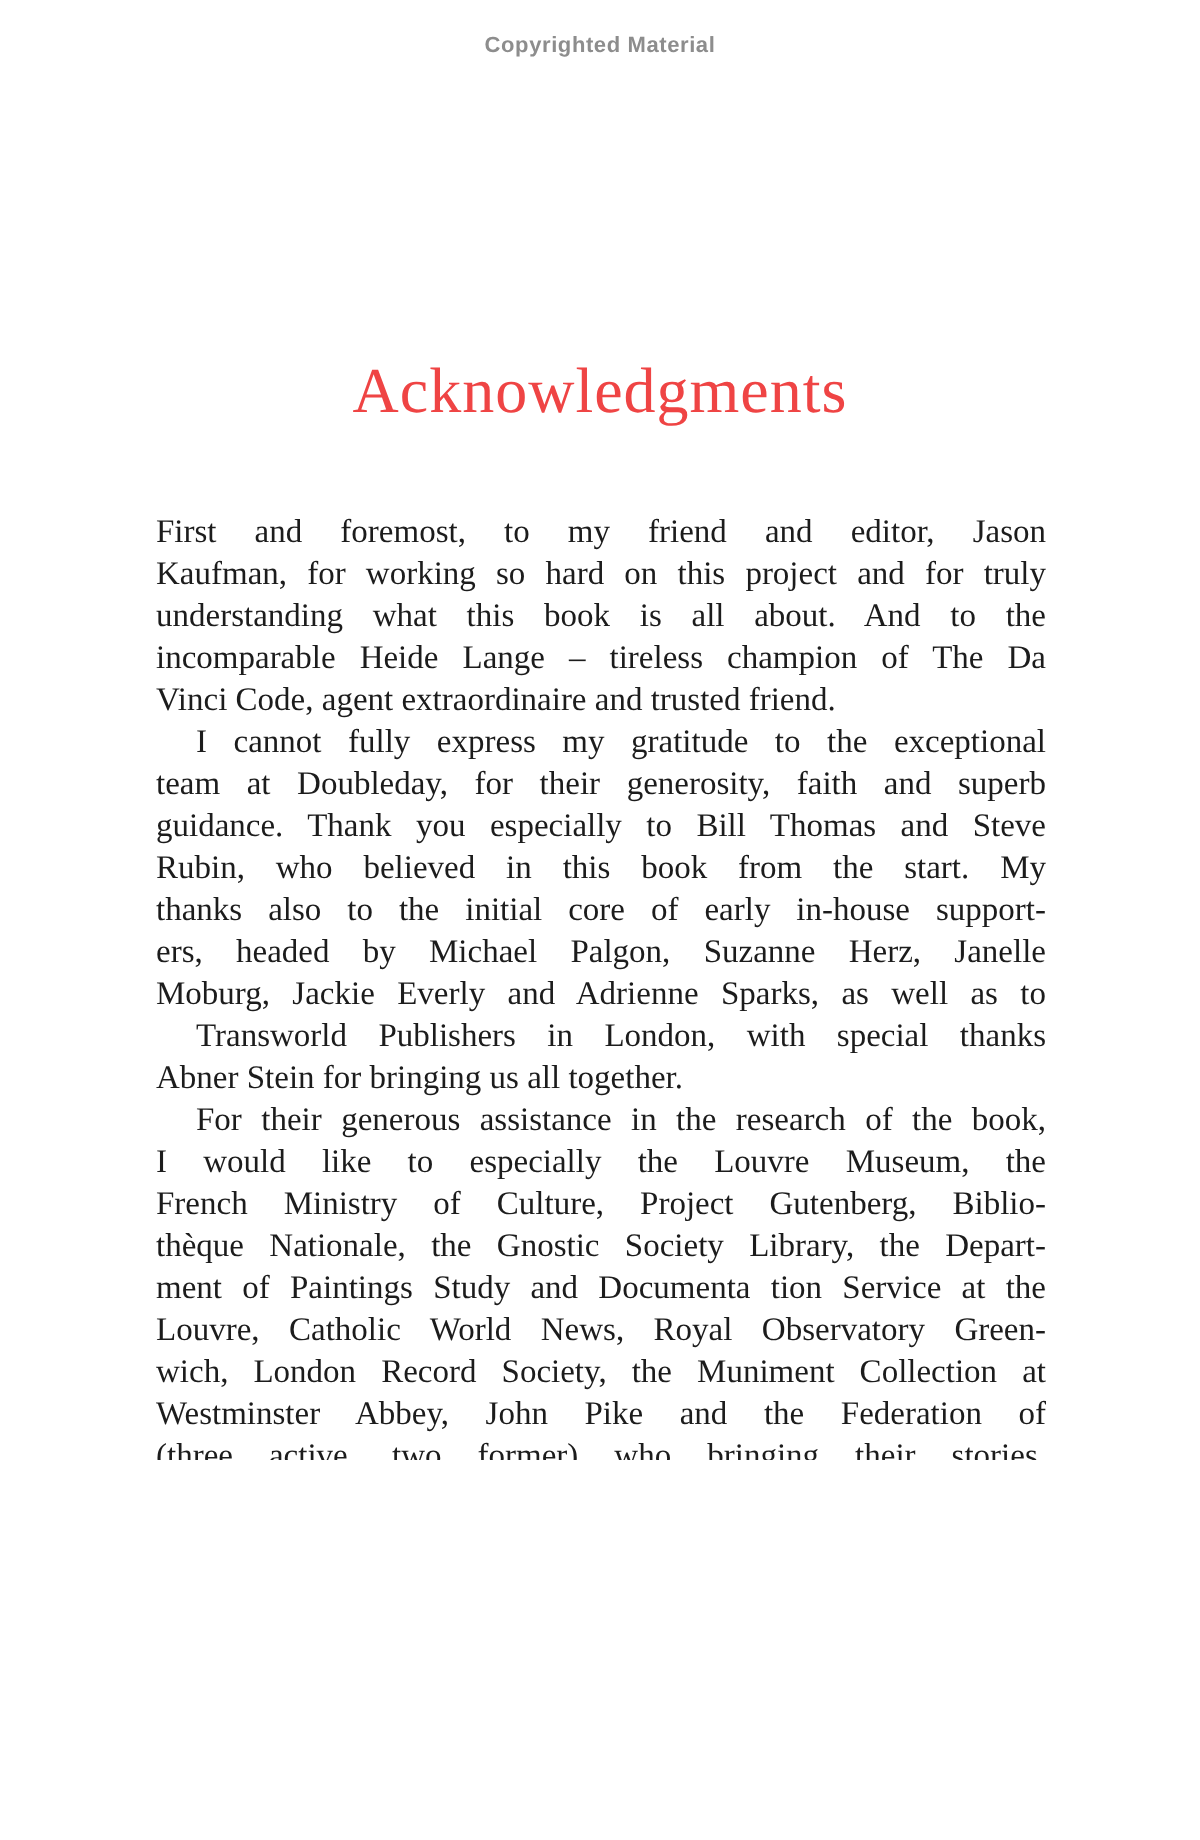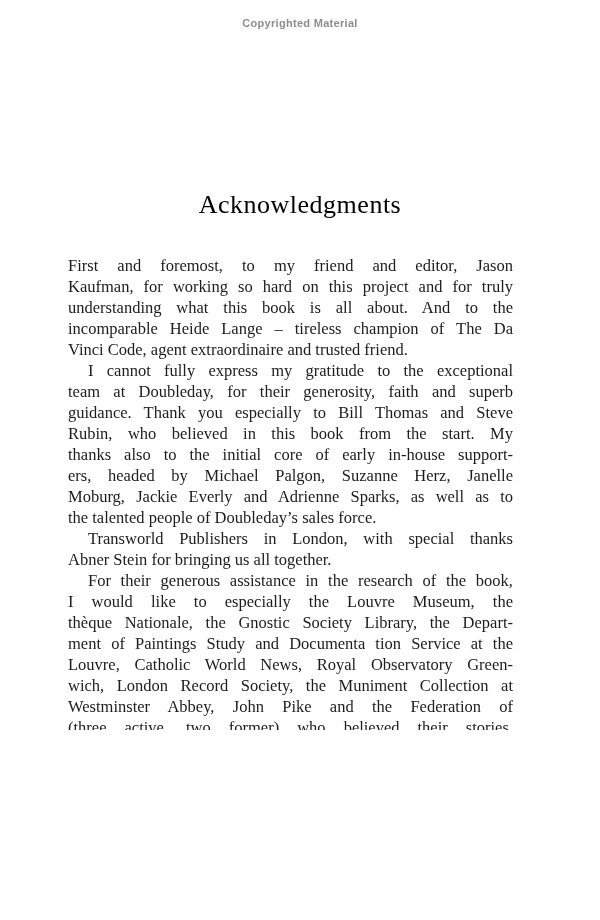--- a/index.html
+++ b/index.html
@@ -22,35 +22,35 @@
     font-family: "Liberation Sans", sans-serif;
     font-size: 11px;
     font-weight: bold;
     color: #8d8d8d;
     letter-spacing: 0.3px;
   }
   .watermark-top { top: 17px; }
   .watermark-bottom { top: 884px; }
   .page-title {
     position: absolute;
-    top: 190px;
+    top: 177px;
     left: 0;
     width: 100%;
     margin: 0;
     text-align: center;
     font-family: "Liberation Serif", serif;
     font-weight: normal;
-    font-size: 26px;
-    color: #000000;
+    font-size: 32px;
+    color: #ef4444;
     letter-spacing: 0.5px;
   }
   .body-text {
     position: absolute;
     top: 255px;
-    left: 68px;
+    left: 78px;
     width: 445px;
     font-family: "Liberation Serif", serif;
     font-size: 16.5px;
     line-height: 21px;
     color: #1c1c1c;
   }
   .paragraph { margin: 0; }
   .line {
     text-align: justify;
     text-align-last: justify;
@@ -80,32 +80,32 @@
         <div class="line line-left">Vinci Code, agent extraordinaire and trusted friend.</div>
       </div>
       <div class="paragraph indent">
         <div class="line">I cannot fully express my gratitude to the exceptional</div>
         <div class="line">team at Doubleday, for their generosity, faith and superb</div>
         <div class="line">guidance. Thank you especially to Bill Thomas and Steve</div>
         <div class="line">Rubin, who believed in this book from the start. My</div>
         <div class="line">thanks also to the initial core of early in-house support-</div>
         <div class="line">ers, headed by Michael Palgon, Suzanne Herz, Janelle</div>
         <div class="line">Moburg, Jackie Everly and Adrienne Sparks, as well as to</div>
-        <div class="line line-left">the talented people of Doubleday’s sales force.</div>
       </div>
       <div class="paragraph indent">
         <div class="line">Transworld Publishers in London, with special thanks</div>
         <div class="line line-left">Abner Stein for bringing us all together.</div>
       </div>
       <div class="paragraph indent">
         <div class="line">For their generous assistance in the research of the book,</div>
         <div class="line">I would like to especially the Louvre Museum, the</div>
+        <div class="line">French Ministry of Culture, Project Gutenberg, Biblio-</div>
         <div class="line">thèque Nationale, the Gnostic Society Library, the Depart-</div>
         <div class="line">ment of Paintings Study and Documenta tion Service at the</div>
         <div class="line">Louvre, Catholic World News, Royal Observatory Green-</div>
         <div class="line">wich, London Record Society, the Muniment Collection at</div>
         <div class="line">Westminster Abbey, John Pike and the Federation of</div>
-        <div class="line">(three active, two former) who believed their stories,</div>
+        <div class="line">(three active, two former) who bringing their stories,</div>
       </div>
     </div>
 
   <div class="watermark watermark-bottom">Copyrighted Material</div>
 </div>
 
 </body></html>

